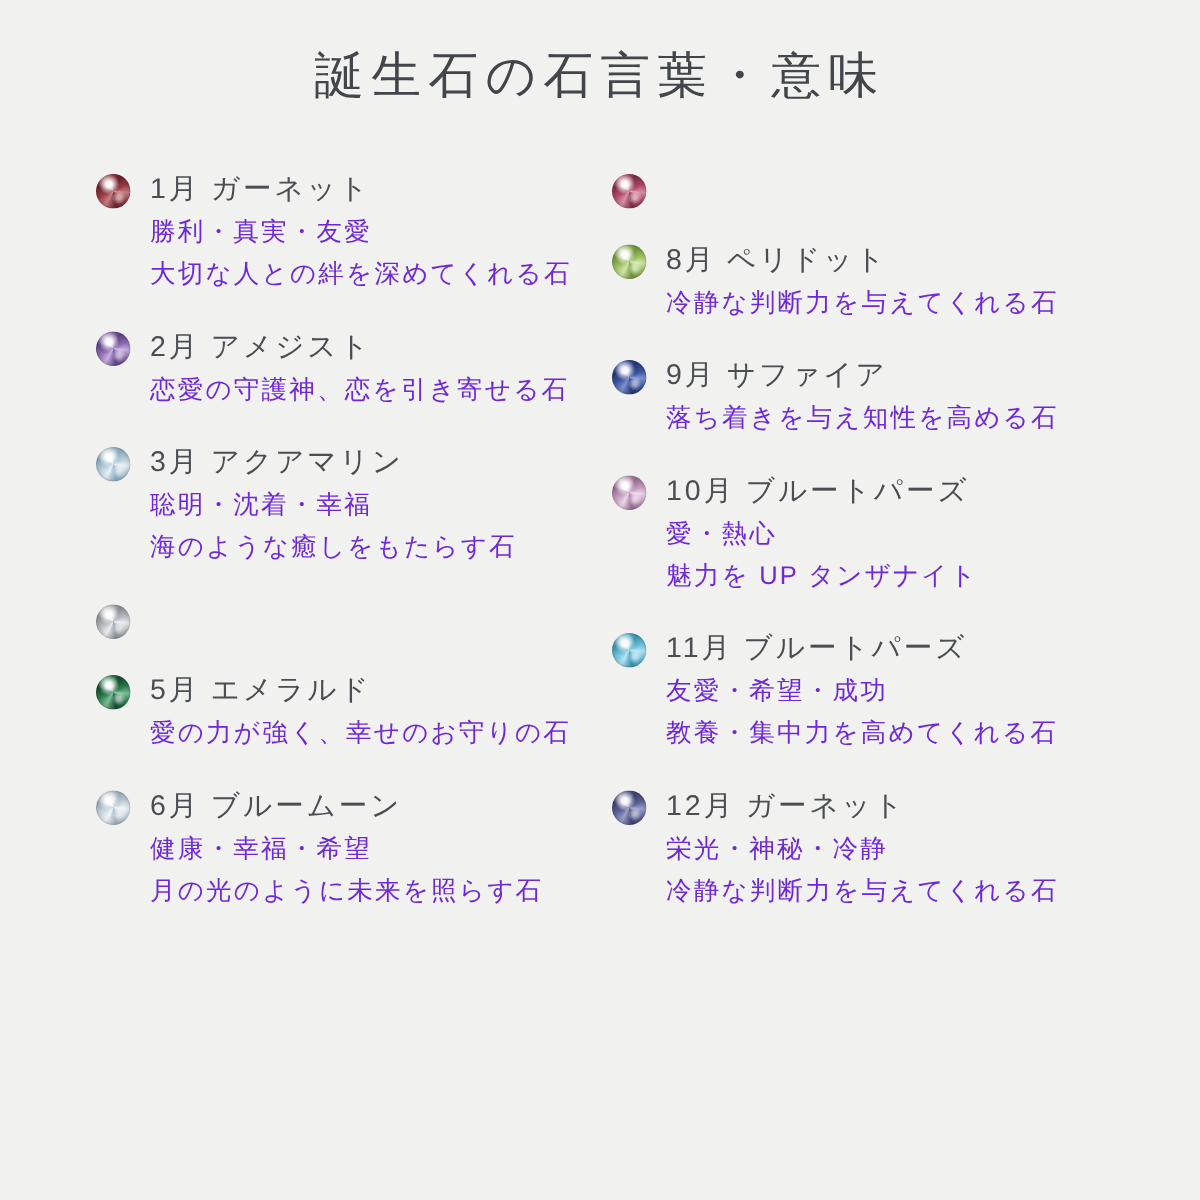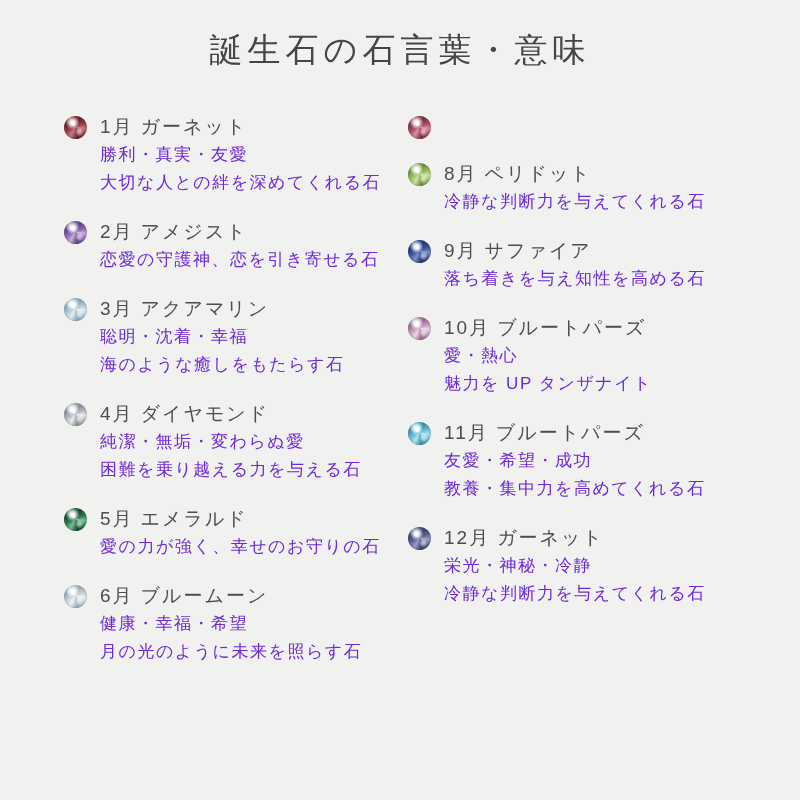--- a/index.html
+++ b/index.html
@@ -95,27 +95,20 @@
       <div class="entry-title">
         <span class="month">3月</span><span class="stone">アクアマリン</span>
       </div>
       <div class="entry-words">聡明・沈着・幸福</div>
       <div class="entry-desc">海のような癒しをもたらす石</div>
     </div>
   </div>
 
   <div class="entry">
     <span class="gem" style="--light: #edeff1; --base: #b9bec4; --dark: #8f969e;"></span>
-    <div class="entry-text">
-      <div class="entry-title">
-        <span class="month">4月</span><span class="stone">ダイヤモンド</span>
-      </div>
-      <div class="entry-words">純潔・無垢・変わらぬ愛</div>
-      <div class="entry-desc">困難を乗り越える力を与える石</div>
-    </div>
   </div>
 
   <div class="entry">
     <span class="gem" style="--light: #7bc39a; --base: #2e7d4f; --dark: #174f30;"></span>
     <div class="entry-text">
       <div class="entry-title">
         <span class="month">5月</span><span class="stone">エメラルド</span>
       </div>
       <div class="entry-desc">愛の力が強く、幸せのお守りの石</div>
     </div>

